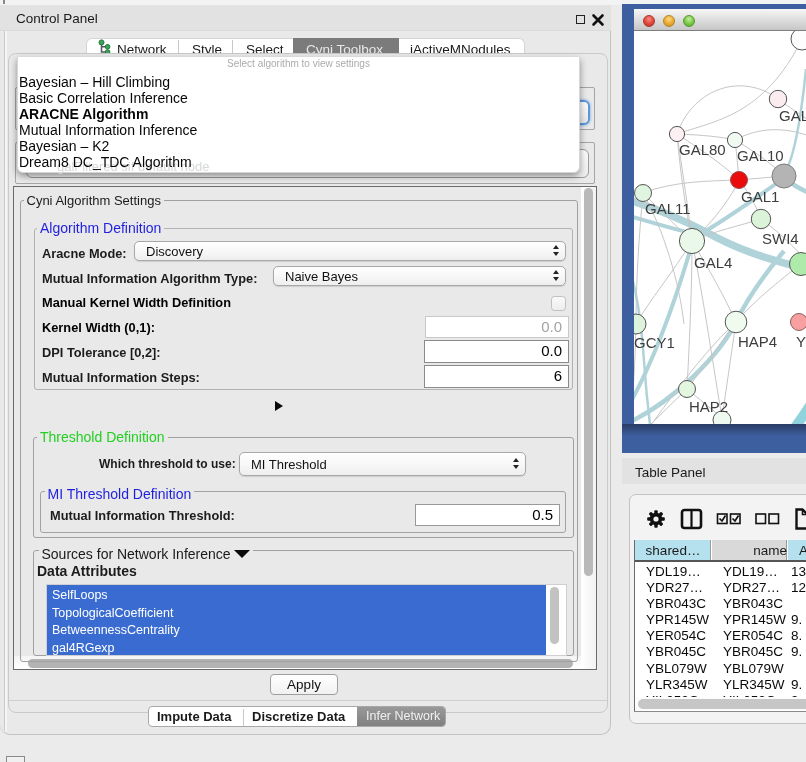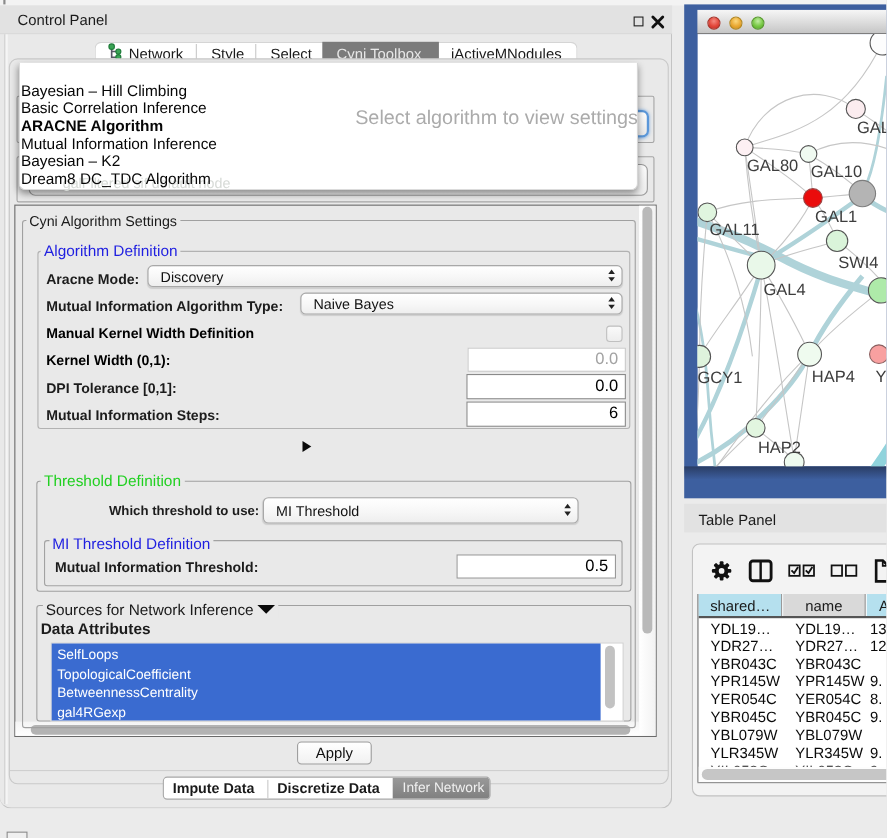--- a/index.html
+++ b/index.html
@@ -94,21 +94,21 @@
         <div class="dn"></div>
       </div>
 </div>
 
 <div class="lbl dis abs" style="left:42px;top:295px;">Manual Kernel Width Definition</div>
 <div class="abs" style="left:551px;top:296px;width:15px;height:15px;border:1px solid #c0c0c0;border-radius:3.5px;background:linear-gradient(180deg,#fafafa,#ededed);"></div>
 
 <div class="lbl dis abs" style="left:42px;top:320px;">Kernel Width (0,1):</div>
 <div class="tfield" style="left:425px;top:316px;width:144px;height:22px;border:1px solid #c9c9c9;color:#a3a3a3;line-height:20px;">0.0</div>
 
-<div class="lbl abs" style="left:42px;top:345px;">DPI Tolerance [0,1]:</div>
+<div class="lbl abs" style="left:42px;top:345px;">DPI Tolerance [0,2]:</div>
 <div class="tfield" style="left:424px;top:340px;width:145px;height:23px;border:1.5px solid #8a8a8a;color:#000;line-height:20px;">0.0</div>
 
 <div class="lbl abs" style="left:42px;top:370px;">Mutual Information Steps:</div>
 <div class="tfield" style="left:424px;top:365px;width:145px;height:23px;border:1.5px solid #8a8a8a;color:#000;line-height:20px;">6</div>
 
 <div class="abs" style="left:275px;top:401px;width:0;height:0;border-left:8px solid #0a0a0a;border-top:5.5px solid transparent;border-bottom:5.5px solid transparent;"></div>
 
 <div class="grp" style="left:33px;top:437px;width:541px;height:101px;border-color:#a0a0a0;"></div>
 <div class="grplbl" style="left:37px;top:429px;font-size:14px;color:#21d021;">Threshold Definition</div>
 
@@ -144,21 +144,21 @@
   <div class="abs" style="left:208px;top:0;width:90px;height:21px;background:linear-gradient(180deg,#999999,#7d7d7d);"></div>
 </div>
 <div class="abs" style="left:157px;top:709px;font-size:13px;font-weight:bold;color:#1a1a1a;">Impute Data</div>
 <div class="abs" style="left:252px;top:709px;font-size:13px;font-weight:bold;color:#1a1a1a;">Discretize Data</div>
 <div class="abs" style="left:366px;top:709px;font-size:12.5px;color:#f0f0f0;">Infer Network</div>
 
 <div class="abs" style="left:6px;top:756px;width:19px;height:10px;border:1.5px solid #8a8a8a;background:#f0f0f0;"></div>
 
 <div class="abs" style="left:17px;top:57px;width:563px;height:116px;background:#ffffff;border:1px solid #d6d6d6;border-top:none;border-radius:0 0 6px 6px;box-shadow:0 3px 7px rgba(0,0,0,0.4);"></div>
 <div class="abs" style="left:57px;top:159px;font-size:13px;color:#d6dad6;">galFiltered sif default node</div>
-<div class="abs" style="left:17px;top:58px;width:563px;text-align:right;font-size:18px;color:#ababab;margin-top:39px;">Select algorithm to view settings</div>
+<div class="abs" style="left:17px;top:58px;width:563px;text-align:center;font-size:10px;color:#ababab;">Select algorithm to view settings</div>
 <div class="abs" style="left:19px;top:73.5px;font-size:14px;color:#060606;line-height:16.15px;">Bayesian – Hill Climbing<br>Basic Correlation Inference<br><b>ARACNE Algorithm</b><br>Mutual Information Inference<br>Bayesian – K2<br>Dream8 DC_TDC Algorithm</div>
 
 <div class="abs" style="left:622px;top:4px;width:184px;height:449px;background:#3d5f9f;"></div>
 <div class="abs" style="left:634px;top:9px;width:172px;height:22px;background:linear-gradient(180deg,#f6f6f6 0%,#dcdcdc 55%,#c6c6c6 100%);border-bottom:1px solid #7e7e7e;"></div>
 <div class="abs" style="left:643px;top:15px;width:12px;height:12px;border-radius:50%;background:radial-gradient(circle at 50% 32%, #f58a80 0%, #e2463a 55%, #c03026 100%);border:0.5px solid #a8352c;"></div>
 <div class="abs" style="left:663px;top:15px;width:12px;height:12px;border-radius:50%;background:radial-gradient(circle at 50% 32%, #fcd97e 0%, #e9a832 55%, #c98c1d 100%);border:0.5px solid #b3871f;"></div>
 <div class="abs" style="left:683px;top:15px;width:12px;height:12px;border-radius:50%;background:radial-gradient(circle at 50% 32%, #c2eda4 0%, #77c843 55%, #58a52e 100%);border:0.5px solid #57992e;"></div>
 
 <svg class="abs" style="left:634px;top:31px;" width="172" height="393" viewBox="0 0 172 393">
   <rect x="0" y="0" width="172" height="393" fill="#ffffff"></rect>
@@ -280,21 +280,21 @@
 
   <path d="M152.5 3.5 L158.5 3.5 L163.5 8.5 L163.5 22.5 L152.5 22.5 Z" fill="none" stroke="#111" stroke-width="2.4"></path>
   <path d="M158.5 3.5 L158.5 8.5 L163.5 8.5" fill="none" stroke="#111" stroke-width="1.6"></path>
 </svg>
 
 <div class="abs" style="left:634px;top:540px;width:172px;height:171px;background:#ffffff;border-left:1.5px solid #6b6b6b;overflow:hidden;">
   <div class="abs" style="left:0;top:0;width:75.5px;height:20px;background:#b5e0ee;border-right:1px solid #9a9a9a;"></div>
   <div class="abs" style="left:76.5px;top:0;width:75.5px;height:20px;background:#d9d9d9;border-right:1px solid #9a9a9a;"></div>
   <div class="abs" style="left:153px;top:0;width:19px;height:20px;background:#b5e0ee;"></div>
   <div class="abs" style="left:0;top:2.5px;width:76px;text-align:center;font-size:13.5px;color:#1a1a1a;">shared…</div>
-  <div class="abs" style="left:76px;top:2.5px;width:76px;text-align:center;font-size:13.5px;color:#1a1a1a;">name</div>
+  <div class="abs" style="left:76px;top:2.5px;width:76px;text-align:right;font-size:13.5px;color:#1a1a1a;">name</div>
   <div class="abs" style="left:164px;top:2.5px;font-size:13.5px;color:#1a1a1a;">A</div>
   <div class="abs" style="left:0;top:20px;width:172px;height:1.5px;background:#555;"></div>
   <div class="abs" style="left:11px;top:24px;font-size:13.5px;color:#0a0a0a;line-height:16.1px;">YDL19…<br>YDR27…<br>YBR043C<br>YPR145W<br>YER054C<br>YBR045C<br>YBL079W<br>YLR345W<br>YIL053C</div>
   <div class="abs" style="left:88px;top:24px;font-size:13.5px;color:#0a0a0a;line-height:16.1px;">YDL19…<br>YDR27…<br>YBR043C<br>YPR145W<br>YER054C<br>YBR045C<br>YBL079W<br>YLR345W<br>YIL053C</div>
   <div class="abs" style="left:156px;top:24px;font-size:13.5px;color:#0a0a0a;line-height:16.1px;">13<br>12<br>&nbsp;<br>9.<br>8.<br>9.<br>&nbsp;<br>9.<br>9.</div>
 
   <div class="abs" style="left:0;top:157px;width:172px;height:14px;background:#fdfdfd;"></div>
   <div class="abs" style="left:3px;top:159px;width:172px;height:10px;background:#c6c6c6;border-radius:5px;"></div>
 </div>
 <div class="abs" style="left:634px;top:710.5px;width:172px;height:1.5px;background:#8a8a8a;"></div>

